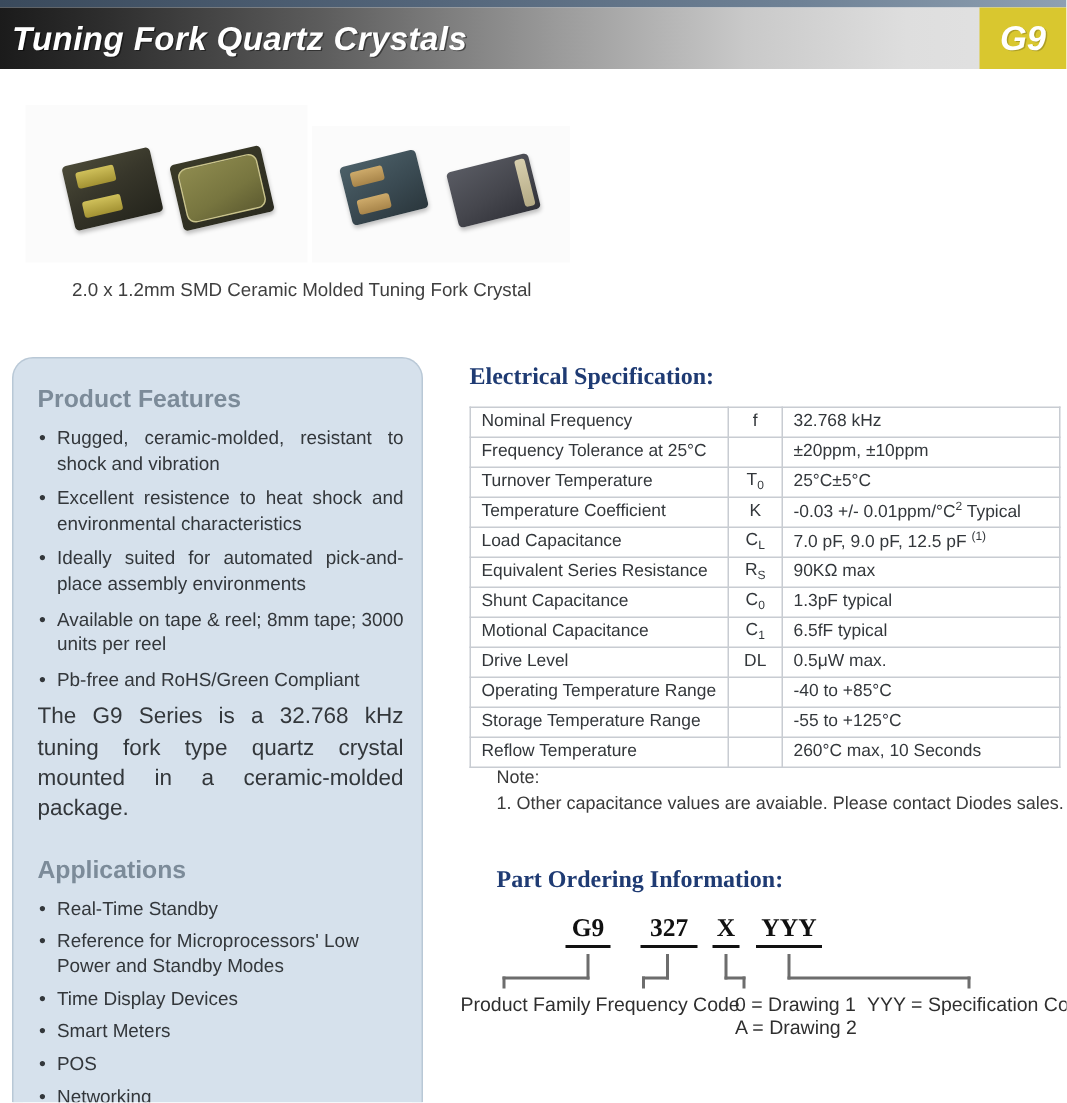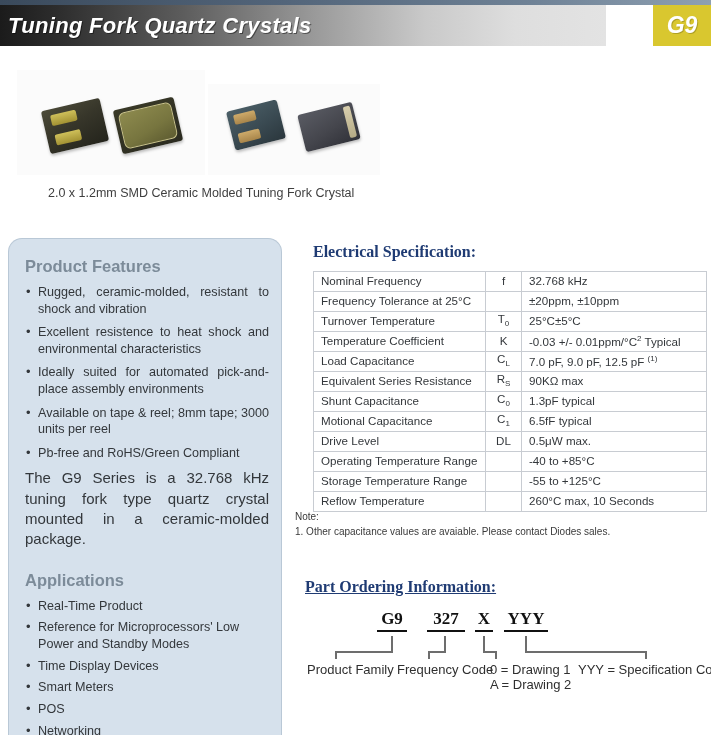--- a/index.html
+++ b/index.html
@@ -18,21 +18,21 @@
   
   .topstrip {
     position: absolute;
     left: 0; top: 0;
     width: 711px; height: 5px;
     background: linear-gradient(90deg, #3a4a5c 0%, #53657a 40%, #6f8296 75%, #8ea0b2 100%);
   }
   .header {
     position: absolute;
     left: 0; top: 5px;
-    width: 606px; height: 41px;
+    width: 711px; height: 41px;
     background: linear-gradient(90deg, #1b1b1b 0%, #2e2e2e 10%, #5c5c5c 30%, #9a9a9a 52%, #c9c9c9 70%, #dedede 85%, #e3e3e3 100%);
   }
   .header-title {
     position: absolute;
     left: 8px; top: 8px;
     font-size: 22px;
     font-weight: bold;
     font-style: italic;
     color: #ffffff;
     letter-spacing: 0.3px;
@@ -198,21 +198,21 @@
 
   
   .blue-h {
     position: absolute;
     font-family: "Liberation Serif", serif;
     font-size: 16px;
     font-weight: bold;
     color: #1f3b73;
   }
   #h-elec { left: 313px; top: 243px; }
-  #h-order { left: 305px; top: 578px; text-decoration: underline; }
+  #h-order { left: 331px; top: 578px; }
 
   .spec-table {
     position: absolute;
     left: 313px; top: 271px;
     width: 393px;
     border-collapse: collapse;
     table-layout: fixed;
   }
   .spec-table td {
     border: 1px solid #c8ccd2;
@@ -228,22 +228,22 @@
     padding: 0;
   }
   .spec-table col.c-param { width: 172px; }
   .spec-table col.c-sym   { width: 36px; }
   .spec-table col.c-val   { width: 185px; }
   sub { font-size: 8px; }
   sup { font-size: 8px; }
 
   .note {
     position: absolute;
-    left: 295px; top: 510px;
-    font-size: 10px;
+    left: 331px; top: 510px;
+    font-size: 12px;
     color: #3a3a3a;
     line-height: 1.45;
   }
 
   
   .order-wrap {
     position: absolute;
     left: 305px; top: 600px;
     width: 406px; height: 100px;
   }
@@ -314,21 +314,21 @@
     <li>Excellent resistence to heat shock and environmental characteristics</li>
     <li>Ideally suited for automated pick-and-place assembly environments</li>
     <li>Available on tape &amp; reel; 8mm tape;  3000 units per reel</li>
     <li>Pb-free and RoHS/Green Compliant</li>
   </ul>
 
   <p class="side-p">The G9 Series is a 32.768 kHz tuning fork type quartz crystal mounted in a ceramic-molded package.</p>
 
   <div class="side-h spaced">Applications</div>
   <ul class="side-list tight">
-    <li>Real-Time Product</li>
+    <li>Real-Time Standby</li>
     <li>Reference for Microprocessors' Low Power and Standby Modes</li>
     <li>Time Display Devices</li>
     <li>Smart Meters</li>
     <li>POS</li>
     <li>Networking</li>
   </ul>
 </div>
 
 <div class="blue-h" id="h-elec">Electrical Specification:</div>
 

